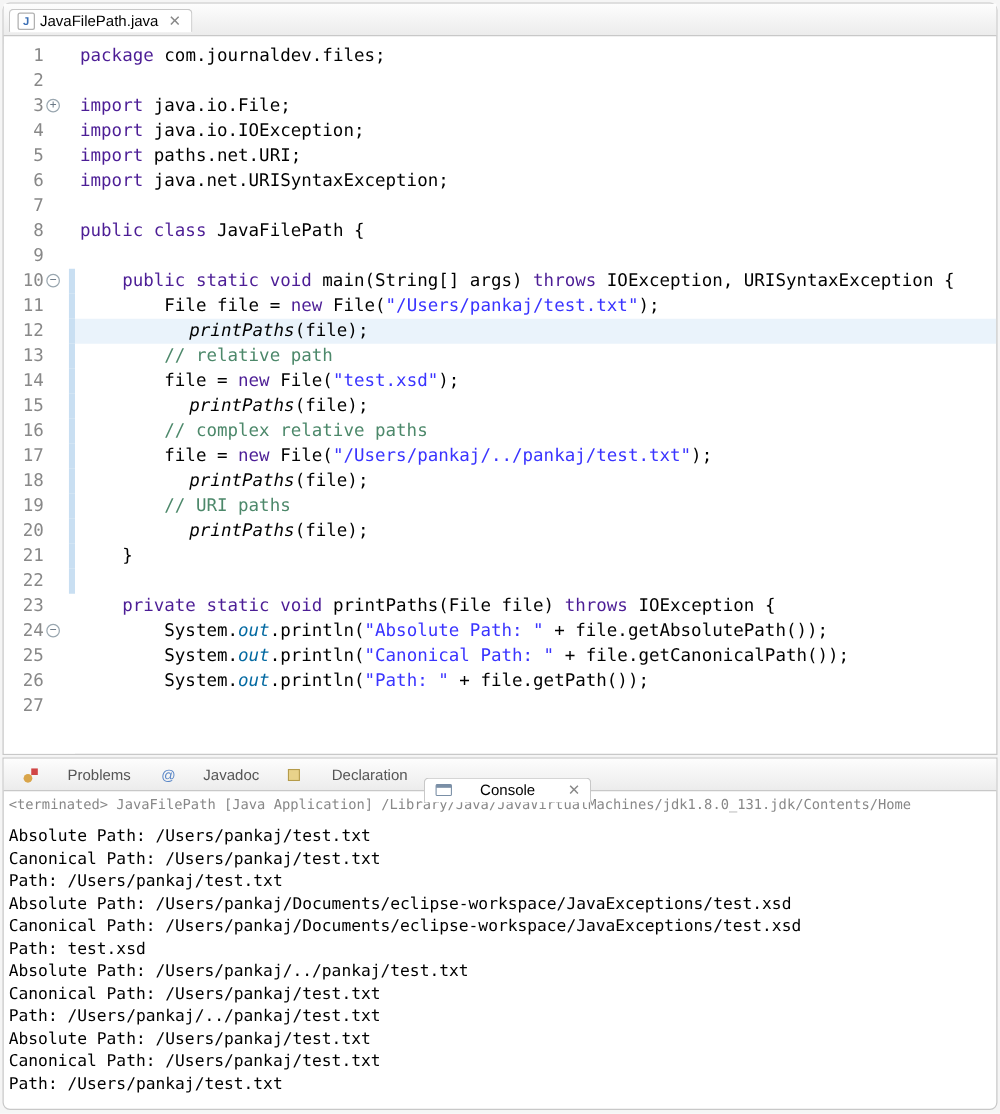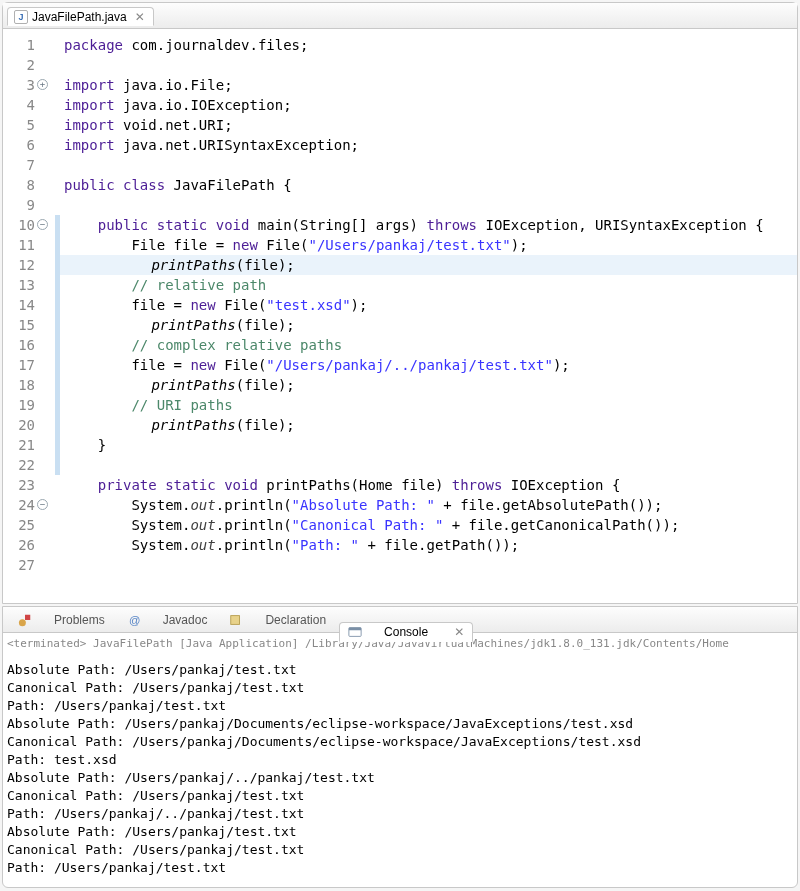--- a/index.html
+++ b/index.html
@@ -91,21 +91,21 @@
   .change-bar div { height:20px; }
   .change-bar .m { background:#c9dff2; }
   .code-lines { flex:1; }
   .code-lines .cl { height:20px; white-space:pre; padding-left:4px;}
   .cl.hl { background:#eaf3fb; }
   
   .kw { color:#4c1d95; }
   .str { color:#3933ff; }
   .cmt { color:#4c886a; }
   .it { font-style: italic; margin-left: 20px; }
-  .fld { color:#404040; font-style: italic; }
+  .fld { color:#0369a1; font-style: italic; }
 
   .bottom-pane {
     margin: 0 2px 2px 2px;
     background:#fff;
     border:1px solid #c8c8c8;
     border-radius:0 0 6px 6px;
     height: 282px;
     display:flex; flex-direction:column;
   }
   .views-bar {
@@ -211,39 +211,39 @@
         <div></div>
         <div></div>
         <div></div>
         <div></div>
       </div>
     <div class="code-lines" id="codelines">
         <div class="cl"><span class="kw">package</span><span> com.journaldev.files;</span></div>
         <div class="cl"><span></span></div>
         <div class="cl"><span class="kw">import</span><span> java.io.File;</span></div>
         <div class="cl"><span class="kw">import</span><span> java.io.IOException;</span></div>
-        <div class="cl"><span class="kw">import</span><span> void.net.URI;</span></div>
+        <div class="cl"><span class="kw">import</span><span> paths.net.URI;</span></div>
         <div class="cl"><span class="kw">import</span><span> java.net.URISyntaxException;</span></div>
         <div class="cl"><span></span></div>
         <div class="cl"><span class="kw">public class</span><span> JavaFilePath {</span></div>
         <div class="cl"><span></span></div>
         <div class="cl"><span>    </span><span class="kw">public static void</span><span> main(String[] args) </span><span class="kw">throws</span><span> IOException, URISyntaxException {</span></div>
         <div class="cl"><span>        File file = </span><span class="kw">new</span><span> File(</span><span class="str">"/Users/pankaj/test.txt"</span><span>);</span></div>
         <div class="cl hl"><span>        </span><span class="it">printPaths</span><span>(file);</span></div>
         <div class="cl"><span>        </span><span class="cmt">// relative path</span></div>
         <div class="cl"><span>        file = </span><span class="kw">new</span><span> File(</span><span class="str">"test.xsd"</span><span>);</span></div>
         <div class="cl"><span>        </span><span class="it">printPaths</span><span>(file);</span></div>
         <div class="cl"><span>        </span><span class="cmt">// complex relative paths</span></div>
         <div class="cl"><span>        file = </span><span class="kw">new</span><span> File(</span><span class="str">"/Users/pankaj/../pankaj/test.txt"</span><span>);</span></div>
         <div class="cl"><span>        </span><span class="it">printPaths</span><span>(file);</span></div>
         <div class="cl"><span>        </span><span class="cmt">// URI paths</span></div>
         <div class="cl"><span>        </span><span class="it">printPaths</span><span>(file);</span></div>
         <div class="cl"><span>    }</span></div>
         <div class="cl"><span></span></div>
-        <div class="cl"><span>    </span><span class="kw">private static void</span><span> printPaths(Home file) </span><span class="kw">throws</span><span> IOException {</span></div>
+        <div class="cl"><span>    </span><span class="kw">private static void</span><span> printPaths(File file) </span><span class="kw">throws</span><span> IOException {</span></div>
         <div class="cl"><span>        System.</span><span class="fld">out</span><span>.println(</span><span class="str">"Absolute Path: "</span><span> + file.getAbsolutePath());</span></div>
         <div class="cl"><span>        System.</span><span class="fld">out</span><span>.println(</span><span class="str">"Canonical Path: "</span><span> + file.getCanonicalPath());</span></div>
         <div class="cl"><span>        System.</span><span class="fld">out</span><span>.println(</span><span class="str">"Path: "</span><span> + file.getPath());</span></div>
       </div>
   </div>
 </div>
 
 <div class="bottom-pane">
   <div class="views-bar" id="viewsbar">
       <div class="view">

